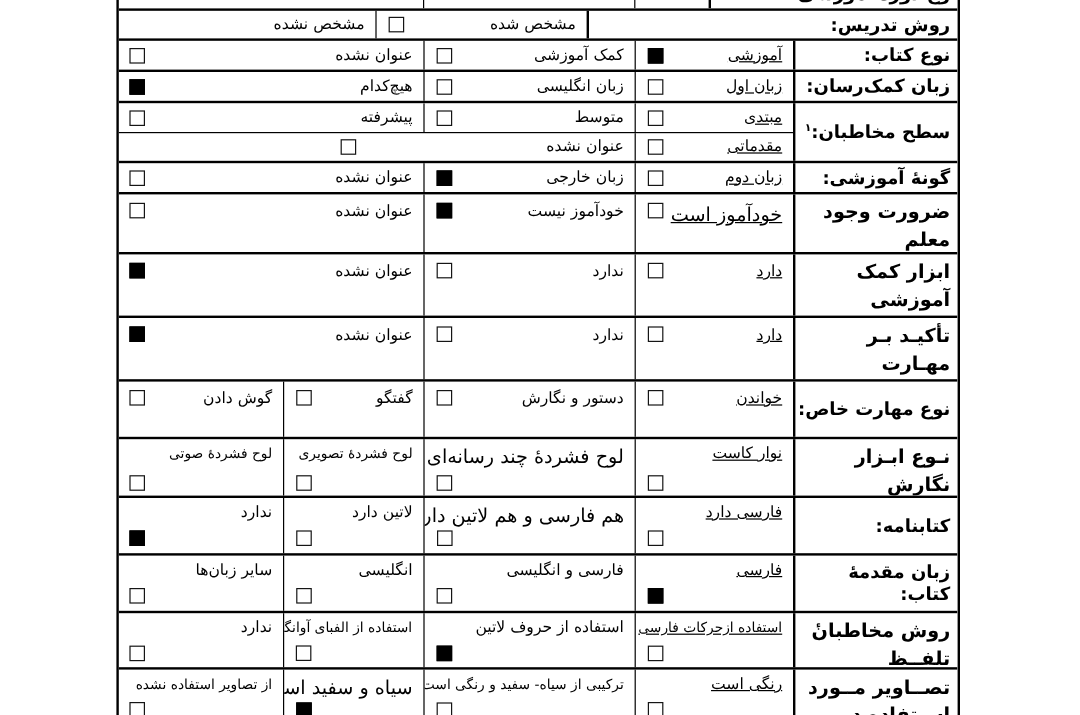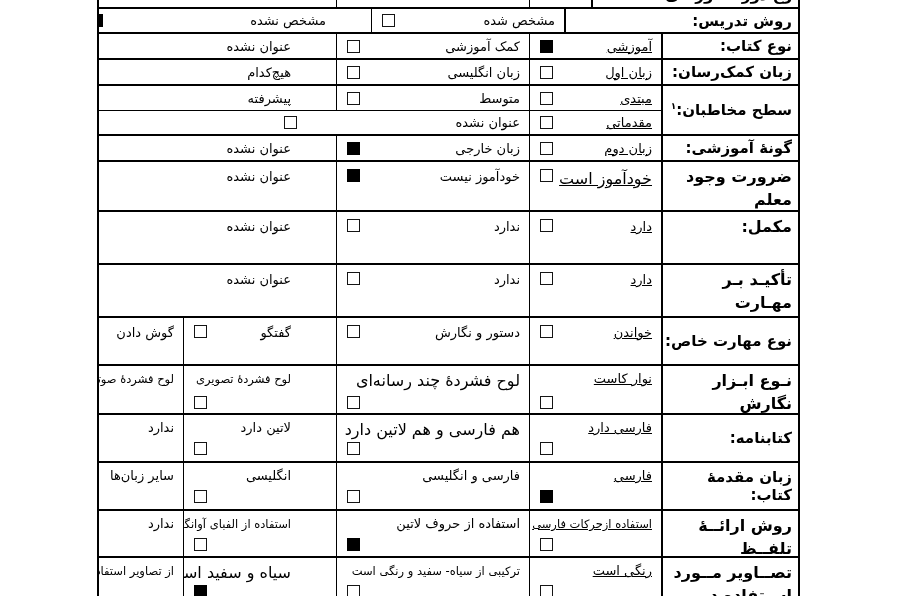--- a/index.html
+++ b/index.html
@@ -9,22 +9,22 @@
        border-left:2px solid #000;border-right:2px solid #000;direction:rtl;overflow:hidden;background:#fff;}
   .row{display:flex;box-sizing:border-box;border-bottom:2px solid #000;position:relative;}
   .cell{box-sizing:border-box;flex:0 0 auto;position:relative;overflow:hidden;}
   .row>.cell:not(:last-child){border-left:1.5px solid #000;}
   .lblcell{border-left-width:2px !important;}
   .subcol{display:flex;flex-direction:column;box-sizing:border-box;}
   .subrow{display:flex;box-sizing:border-box;}
   .subrow:first-child{border-bottom:1px solid #000;}
   .subrow>.cell:not(:last-child){border-left:1.5px solid #000;}
   
-  .w-label{width:137px;} .w-labelw{width:234px;} .w-sub{width:566px;}
-  .w1{width:132px;text-decoration:underline;} .w2{width:193px;margin-left:36px;} .w3{width:255px;} .w3n{width:117px;} .w4{width:138px;}
+  .w-label{width:137px;} .w-labelw{width:309px;} .w-sub{width:566px;}
+  .w1{width:132px;text-decoration:underline;} .w2{width:176px;} .w3{width:255px;} .w3n{width:117px;} .w4{width:138px;}
   .w-sl{width:207px;} .w-sa{width:62px;}
   
   .h9{height:9px;} .h25{height:25px;} .h26{height:26px;} .h50{height:50px;} .h53{height:53px;}
   .h47{height:47px;} .h48{height:48px;} .h49{height:49px;} .h23{height:23px;}
   
   .lblflex{display:flex;align-items:center;justify-content:flex-start;padding:0 6px 0 2px;
            font-weight:bold;font-size:15px;}
   .lbl2{padding:3px 6px 0 2px;font-weight:bold;font-size:16px;line-height:23px;text-align:right;}
   sup.fn{font-size:9px;}
   
@@ -174,20 +174,21 @@
         <span class="cb filled"></span>
       </div>
       <div class="cell w3 opt top">
         <span class="txt">عنوان نشده</span>
         <span class="cb"></span>
       </div>
     </div>
 
     <div class="row h53">
       <div class="cell w-label lblcell lbl2">
+        <div>ابزار کمک آموزشی</div>
         <div>مکمل:</div>
       </div>
       <div class="cell w1 opt top">
         <span class="txt">دارد</span>
         <span class="cb"></span>
       </div>
       <div class="cell w2 opt top">
         <span class="txt">ندارد</span>
         <span class="cb"></span>
       </div>
@@ -300,21 +301,21 @@
         <span class="cb cbabs"></span>
       </div>
       <div class="cell w4 optstk">
         <span class="txt">سایر زبان‌ها</span>
         <span class="cb cbabs"></span>
       </div>
     </div>
 
     <div class="row h47">
       <div class="cell w-label lblcell lbl2">
-        <div>روش ارائــهٔ تلفــظ</div>
+        <div>روش مخاطبانٔ تلفــظ</div>
 
       </div>
       <div class="cell w1 optstk">
         <span class="txt sm">استفاده ازحرکات فارسی</span>
         <span class="cb cbabs"></span>
       </div>
       <div class="cell w2 optstk">
         <span class="txt">استفاده از حروف لاتین</span>
         <span class="cb cbabs filled"></span>
       </div>

